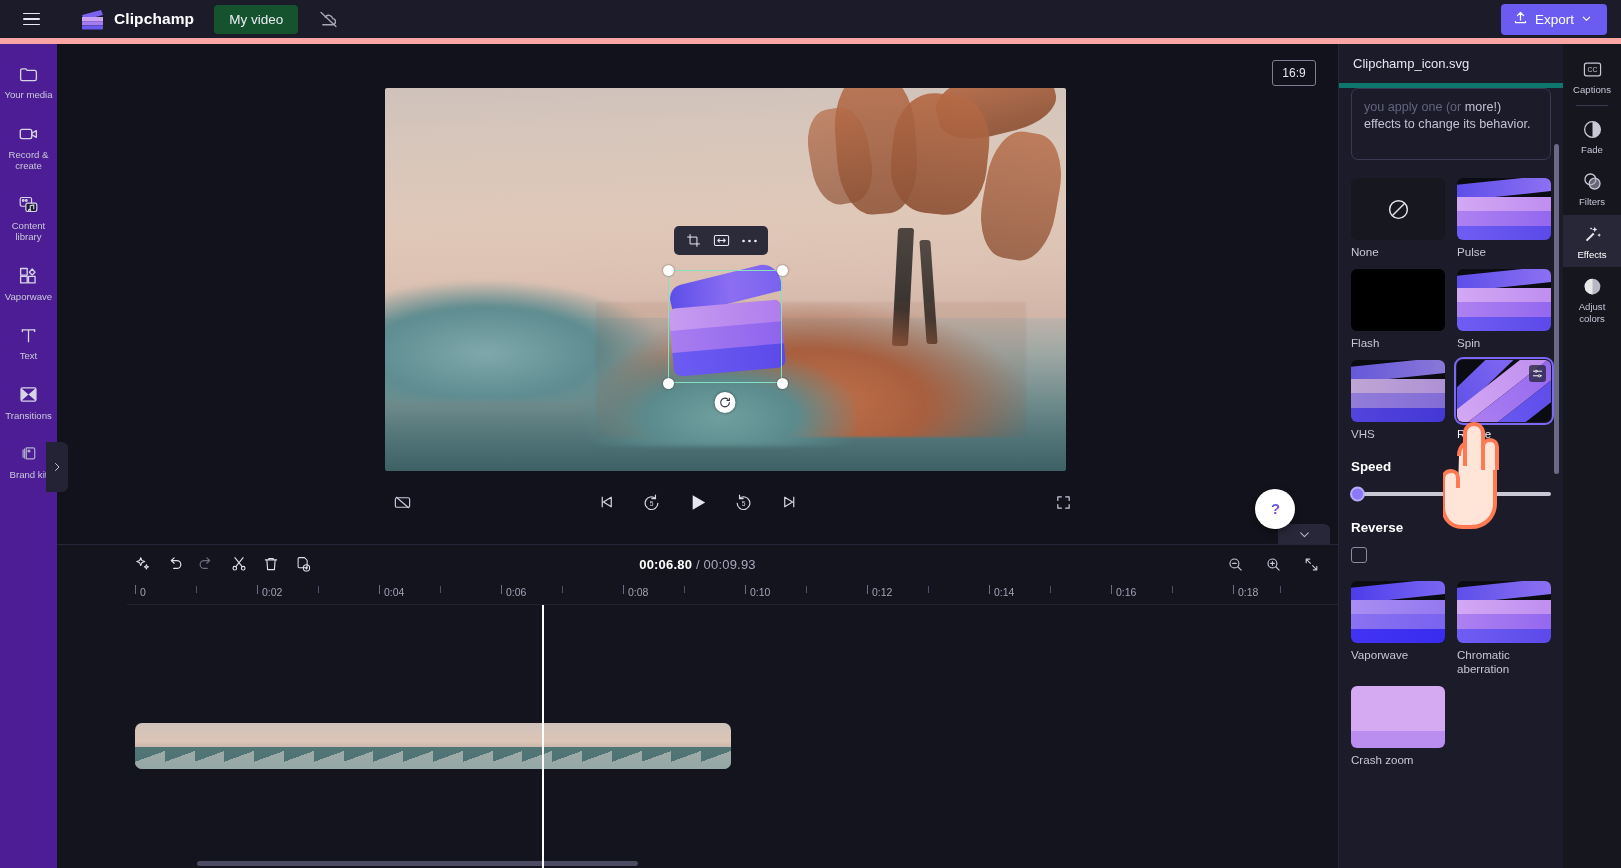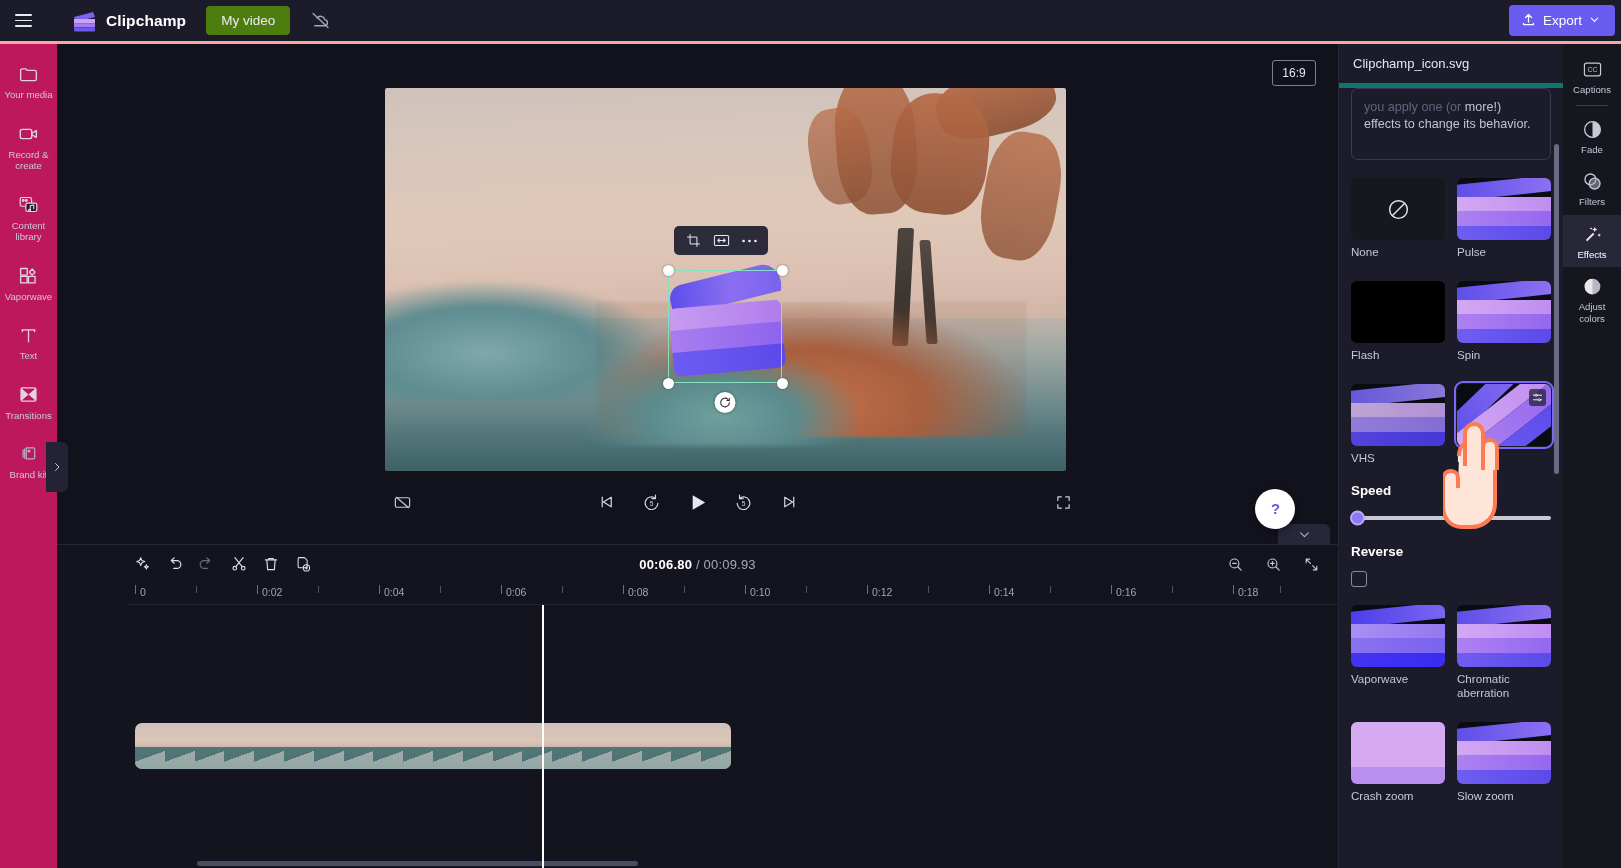--- a/index.html
+++ b/index.html
@@ -10,51 +10,51 @@
     overflow: hidden;
     color: #e8e8ef;
   }
   .app { position: relative; width: 1621px; height: 868px; display: flex; flex-direction: column; }
 
   
   .header {
     height: 44px; flex: 0 0 44px;
     background: #1b1b2a;
     display: flex; align-items: center;
-    padding: 0 6px;
-    border-bottom: 3px solid #fca5a5;
+    padding: 0 14px;
+    border-bottom: 6px solid #fca5a5;
     position: relative; z-index: 40;
   }
   .hamburger { width: 34px; height: 34px; display: flex; flex-direction: column; justify-content: center; align-items: center; gap: 4px; cursor: pointer; border-radius: 4px; }
   .hamburger span { display: block; width: 17px; height: 1.6px; background: #e9e9f2; border-radius: 1px; }
   .brand { display: flex; align-items: center; gap: 9px; margin-left: 32px; }
   .brand-logo { width: 25px; height: 22px; position: relative; }
   .brand-name { font-size: 15.5px; font-weight: 600; letter-spacing: .1px; color: #fff; }
   .title-chip {
     margin-left: 20px; height: 29px; padding: 0 15px;
-    background: #4d7c0f; border-radius: 4px;
+    background: #14532d; border-radius: 4px;
     display: flex; align-items: center;
     font-size: 13.5px; color: #ececf4; cursor: pointer;
   }
   .cloud-off { margin-left: 16px; width: 28px; height: 28px; display: flex; align-items: center; justify-content: center; cursor: pointer; opacity: .72; }
   .export-btn {
     margin-left: auto; height: 31px; padding: 0 15px 0 12px;
     background: #6a5cf0; color: #fff; border: none; border-radius: 4px;
     display: flex; align-items: center; gap: 7px;
     font-size: 13.5px; font-weight: 500; cursor: pointer;
     font-family: "Liberation Sans", sans-serif;
   }
 
   
   .body { flex: 1; display: flex; min-height: 0; position: relative; }
 
   
   .left-rail {
     width: 57px; flex: 0 0 57px;
-    background: #be185d;
+    background: #4c1d95;
     display: flex; flex-direction: column; align-items: center;
     padding-top: 12px;
     position: relative;
   }
   .rail-item {
     width: 57px; padding: 7px 2px 6px;
     display: flex; flex-direction: column; align-items: center; gap: 4px;
     cursor: pointer; margin-bottom: 9px;
   }
   .rail-item .ic { width: 22px; height: 22px; display: flex; align-items: center; justify-content: center; opacity: .92; }
@@ -195,21 +195,21 @@
   .rp-track { position: absolute; right: 4px; top: 56px; width: 5px; height: 330px; background: #6a6a85; border-radius: 3px; }
 
   .tip-card {
     margin-top: 0px; border: 1px solid #3a3a52; border-radius: 7px;
     padding: 10px 12px 12px; background: #21213300;
     font-size: 12.6px; line-height: 16.5px; color: #c3c3d4;
     height: 72px; overflow: hidden;
   }
   .tip-card .faded { color: #63637c; }
 
-  .fx-grid { display: grid; grid-template-columns: 1fr 1fr; gap: 22px 12px; margin-top: 18px; }
+  .fx-grid { display: grid; grid-template-columns: 1fr 1fr; gap: 10px 12px; margin-top: 18px; }
   .fx-cell { cursor: pointer; }
   .fx-thumb { width: 100%; height: 62px; border-radius: 6px; overflow: hidden; position: relative; background:#0b0b12; }
   .fx-label { font-size: 11.6px; color: #c6c6d6; margin-top: 5px; line-height: 14px; }
   .fx-cell.selected .fx-thumb { outline: 2px solid #7b68f5; outline-offset: 1px; }
   .fx-cell.selected .fx-label { color: #efeff6; }
   .fx-settings { position: absolute; top: 5px; right: 5px; width: 17px; height: 17px; border-radius: 3px;
                  background: rgba(30,30,48,.72); display:flex; align-items:center; justify-content:center; }
   .mini-clap { position: absolute; inset: 0; }
   .mc-lid { position:absolute; left:-4%; top:4%; width: 108%; height: 26%;
             background: linear-gradient(95deg,#5b4de8,#8f72f3); transform: rotate(-6deg); }
@@ -791,31 +791,20 @@
                   <span class="mc-r2"></span>
                   <span class="mc-r3"></span>
                 </span>
               </div>
             <div class="fx-label">Chromatic aberration</div>
           </div>
           <div class="fx-cell">
             <div class="fx-thumb" style="background:linear-gradient(180deg,#d6aaf2 0 72%, #b98ef0 72% 100%);"></div>
             <div class="fx-label">Crash zoom</div>
           </div>
-          <div class="fx-cell">
-            <div class="fx-thumb">
-                <span class="mini-clap">
-                  <span class="mc-lid"></span>
-                  <span class="mc-r1"></span>
-                  <span class="mc-r2"></span>
-                  <span class="mc-r3"></span>
-                </span>
-              </div>
-            <div class="fx-label">Slow zoom</div>
-          </div>
         </div>
       </div>
     </div>
 
     <div class="right-rail">
       <div class="rr-item">
         <span class="ic">
           <svg width="21" height="17" viewBox="0 0 24 20" fill="none" stroke="#dcdcea" stroke-width="1.4">
             <rect x="2.5" y="2.5" width="19" height="15" rx="2.4"></rect>
             <text x="12" y="13.4" font-size="8" fill="#dcdcea" stroke="none" text-anchor="middle" font-family="Liberation Sans">CC</text>

